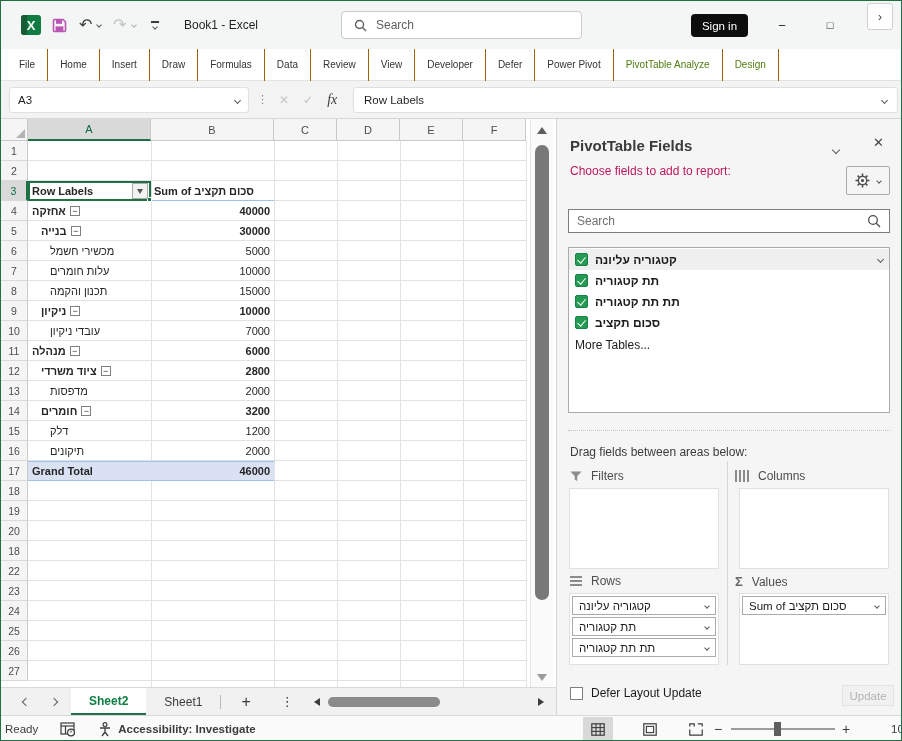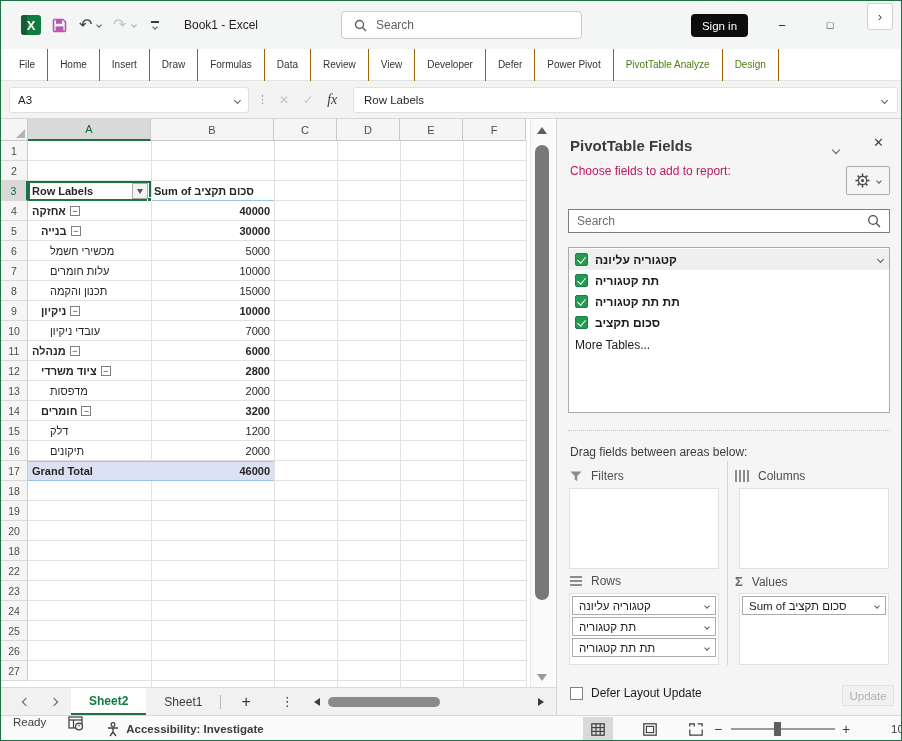--- a/index.html
+++ b/index.html
@@ -118,21 +118,21 @@
   .rows-ico { display:inline-flex; flex-direction:column; gap:2px; }
   .rows-ico b { width:12px; height:2px; background:#8C8C8C; }
   .cols-ico { display:inline-flex; gap:2px; }
   .cols-ico b { width:2px; height:12px; background:#8C8C8C; }
   .defer { position:absolute; left:13px; top:567px; display:flex; align-items:center; gap:8px; font-size:12px; color:#1B1B1B; }
   .defer .box { width:13px; height:13px; border:1px solid #7F7F7F; background:#fff; }
   .update-btn { position:absolute; left:285px; top:566px; width:52px; height:21px; border:1px solid #E2E2E2; background:#F1F1F1; color:#B2B2B2; font-size:11.5px; display:flex; align-items:center; justify-content:center; }
 
   
   .statusbar { position:absolute; left:0; top:714px; width:100%; height:27px; background:#FAFAFA; border-top:1px solid #D8D8D8; font-size:11.5px; color:#3C3C3C; }
-  .sb-left { position:absolute; left:12px; top:0; height:26px; display:flex; gap:22px; }
+  .sb-left { position:absolute; left:4px; top:0; height:26px; display:flex; align-items:center; gap:22px; }
   .sb-a11y { display:flex; align-items:center; gap:6px; font-weight:600; }
   .viewbtn { position:absolute; top:1px; width:30px; height:25px; display:flex; align-items:center; justify-content:center; }
   .viewbtn.sel { background:#D9D9D9; }
   .zoom-out { position:absolute; left:708px; top:0; height:26px; width:18px; display:flex; align-items:center; justify-content:center; font-size:14px; }
   .zoom-track { position:absolute; left:730px; top:12px; width:104px; height:2px; background:#9C9C9C; }
   .zoom-thumb { position:absolute; left:773px; top:6px; width:7px; height:14px; background:#5F5F5F; }
   .zoom-in { position:absolute; left:836px; top:0; height:26px; width:18px; display:flex; align-items:center; justify-content:center; font-size:14px; }
   .zoom-pct { position:absolute; left:858px; top:0; height:26px; display:flex; align-items:center;margin-left:32px; }
   svg { display:block; }
 </style>

